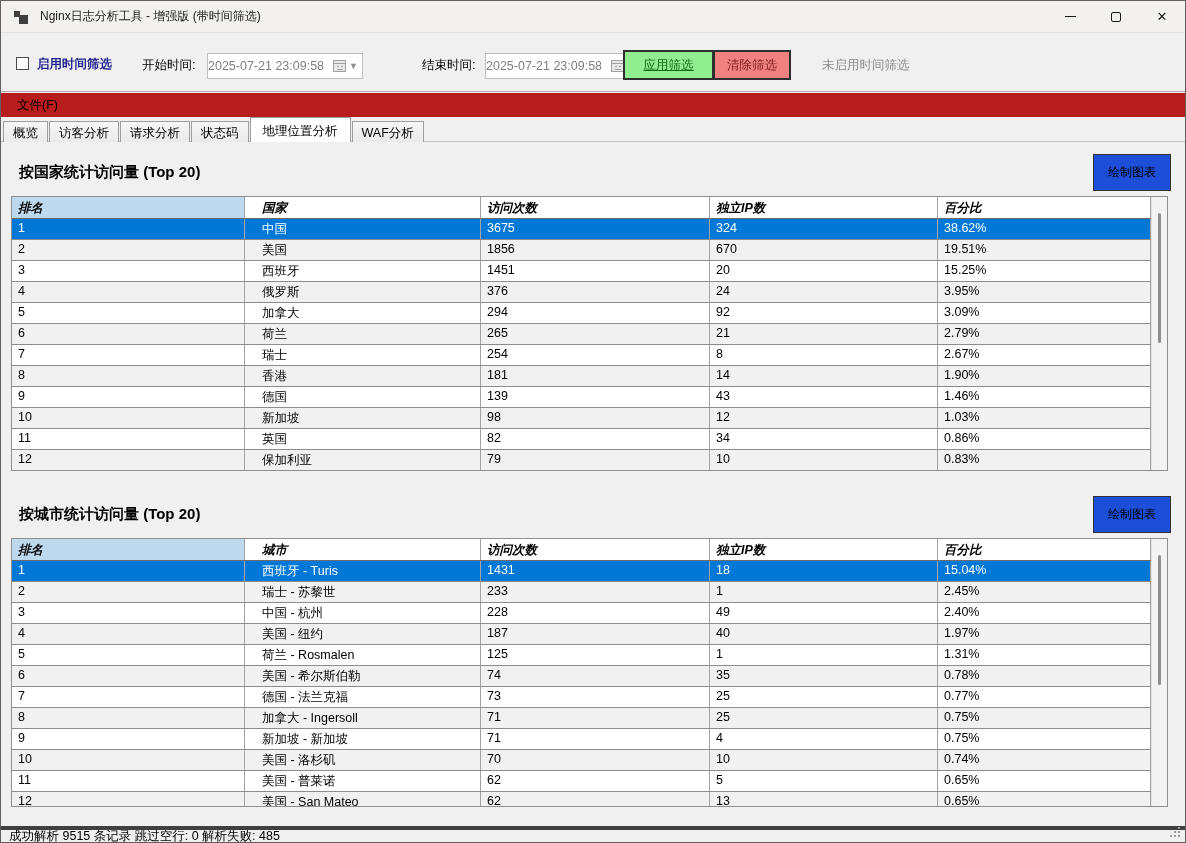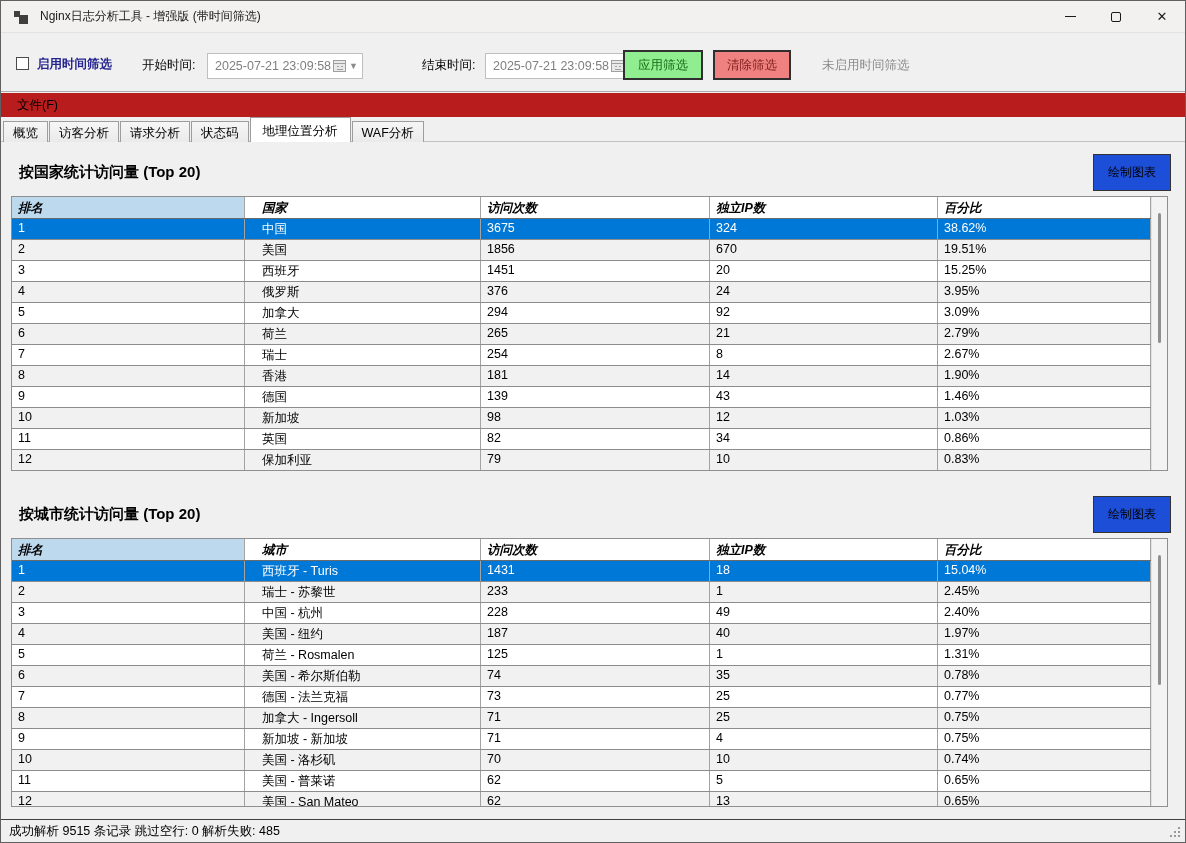--- a/index.html
+++ b/index.html
@@ -18,30 +18,30 @@
   .glyph-min { width:11px; height:1px; background:#1a1a1a; display:block; }
   .glyph-max { width:10px; height:10px; border:1px solid #1a1a1a; border-radius:2px; display:block; }
   .glyph-close { font-size:13px; line-height:1; }
 
   
   .toolbar { position:absolute; top:33px; left:0; right:0; height:58px; background:#f0f0f0; border-bottom:1px solid #acacac; }
   .checkbox { position:absolute; left:15px; top:23px; width:13px; height:13px; background:#fff; border:1px solid #4a4a4a; }
   .cb-label { position:absolute; left:36px; top:22px; font-weight:bold; color:#24248f; font-size:12.5px; }
   .tb-label { position:absolute; top:23px; font-size:12.5px; }
   .lbl-start { left:141px; } .lbl-end { left:421px; }
-  .dtp { position:absolute; top:19px; width:156px; height:26px; background:#fff; border:1px solid #bfbfbf; display:flex; align-items:center; padding-left:7px; color:#7f7f7f; font-size:12.5px; }
+  .dtp { position:absolute; top:19px; width:156px; height:26px; background:#fff; border:1px solid #bfbfbf; display:flex; align-items:center; color:#7f7f7f; font-size:12.5px; }
   .dtp1 { left:206px; } .dtp2 { left:484px; }
   .dtp-icons { margin-left:auto; display:flex; align-items:center; padding-right:4px; }
   .cal-icon { width:13px; height:12px; border:1px solid #9f9f9f; position:relative; background:#e9e9e9; margin-right:3px; }
   .cal-icon::before { content:""; position:absolute; left:0; right:0; top:2px; height:1px; background:#9f9f9f; }
   .cal-icon::after { content:""; position:absolute; left:3px; top:5px; width:6px; height:4px;
       background:linear-gradient(#9f9f9f,#9f9f9f) 0 0/2px 1px no-repeat, linear-gradient(#9f9f9f,#9f9f9f) 4px 0/2px 1px no-repeat, linear-gradient(#9f9f9f,#9f9f9f) 0 3px/6px 1px no-repeat; }
   .dd-arrow { color:#8c8c8c; font-size:9px; }
   .btn { position:absolute; top:16px; height:30px; display:flex; align-items:center; justify-content:center; font-size:12.5px; cursor:default; }
-  .btn-apply { left:622px; width:80px; background:#90ee90; border:2px solid #2f2f2f; color:#156915; }
+  .btn-apply { left:622px; width:91px; background:#90ee90; border:2px solid #2f2f2f; color:#156915;text-decoration:underline; }
   .btn-clear { left:712px; width:78px; background:#ef8181; border:2px solid #2f2f2f; color:#7e1c1c; }
   .filter-hint { position:absolute; left:821px; top:23px; color:#8a8a8a; font-size:12.5px; }
 
   
   .menubar { position:absolute; top:92px; left:0; right:0; height:24px; background:#b91c1c; display:flex; align-items:center; }
   .menu-item { padding:3px 9px; margin-left:7px; font-size:12.5px; }
   .tabstrip { position:absolute; top:116px; left:0; right:0; height:25px; display:flex; align-items:flex-end; padding-left:2px; }
   .tabstrip::after { content:""; position:absolute; left:0; right:0; bottom:0; height:1px; background:#c2c2c2; }
   .tab { height:21px; padding:3px 9px 0 9px; background:linear-gradient(#f6f6f6,#eaeaea); border:1px solid #9d9d9d; border-bottom:none; margin-right:1px; font-size:12.5px; position:relative; z-index:1; }
   .tab.selected { height:25px; padding-top:5px; background:#fff; z-index:3; padding-left:12px; padding-right:12px; }
@@ -61,21 +61,21 @@
   .grid-row { display:flex; height:21px; border-bottom:1px solid #8c8c8c; background:#fff; }
   .grid-row.alt { background:#f1f1f1; }
   .grid-row.sel { background:var(--accent,#0078d7); color:#fff; }
   .gcell { padding:2px 2px 0 6px; border-right:1px solid #a3a3a3; overflow:hidden; white-space:nowrap; font-size:12.5px; }
   .gcell.hl { background:#bdd9ee; }
   .c0 { width:233px; } .c1 { width:225px;margin-left:11px; } .c2 { width:229px; } .c3 { width:228px; } .c4 { flex:1 1 auto; }
   .vscroll { position:absolute; top:0; right:0; width:16px; height:100%; background:#f3f3f3; border-left:1px solid #e2e2e2; }
   .vthumb { position:absolute; left:6px; top:16px; width:3px; height:130px; background:#8f8f8f; border-radius:2px; }
 
   
-  .statusbar { position:absolute; left:0; right:0; bottom:0; height:23px; background:#f0f0f0; border-top:1px solid #404040; display:flex; align-items:center; padding-left:8px; font-size:12.5px; }
+  .statusbar { position:absolute; left:0; right:0; bottom:0; height:16px; background:#f0f0f0; border-top:4px solid #404040; display:flex; align-items:center; padding-left:8px; font-size:12.5px; }
   .grip { position:absolute; right:5px; bottom:5px; width:2px; height:2px; background:#9a9a9a;
           box-shadow:0 -4px #9a9a9a, 0 -8px #9a9a9a, -4px -4px #9a9a9a, -4px 0 #9a9a9a, -8px 0 #9a9a9a; }
 </style>
 </head>
 <body>
 
 <div class="window">
 
   <div class="titlebar">
     <span class="app-icon"></span>

